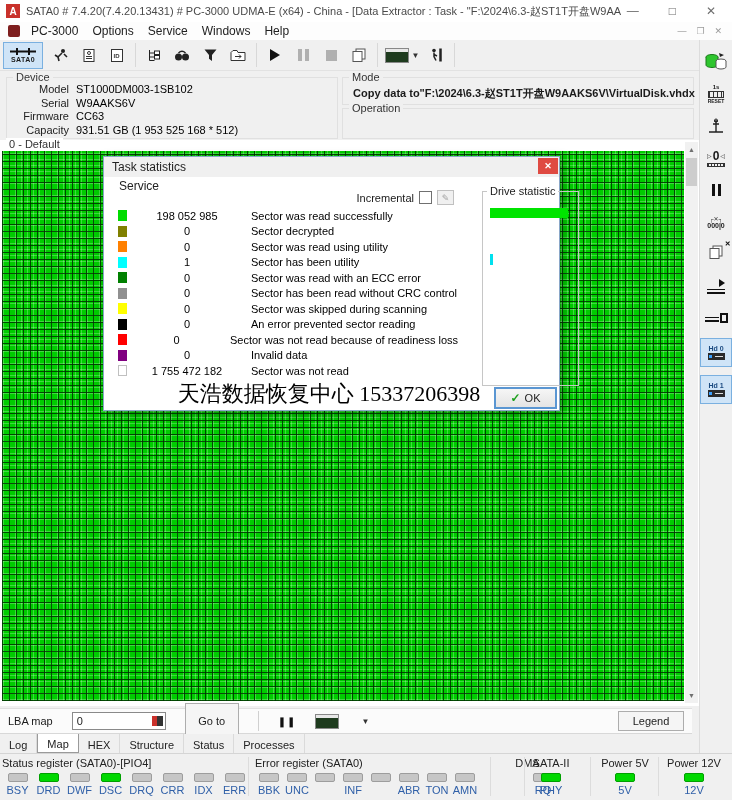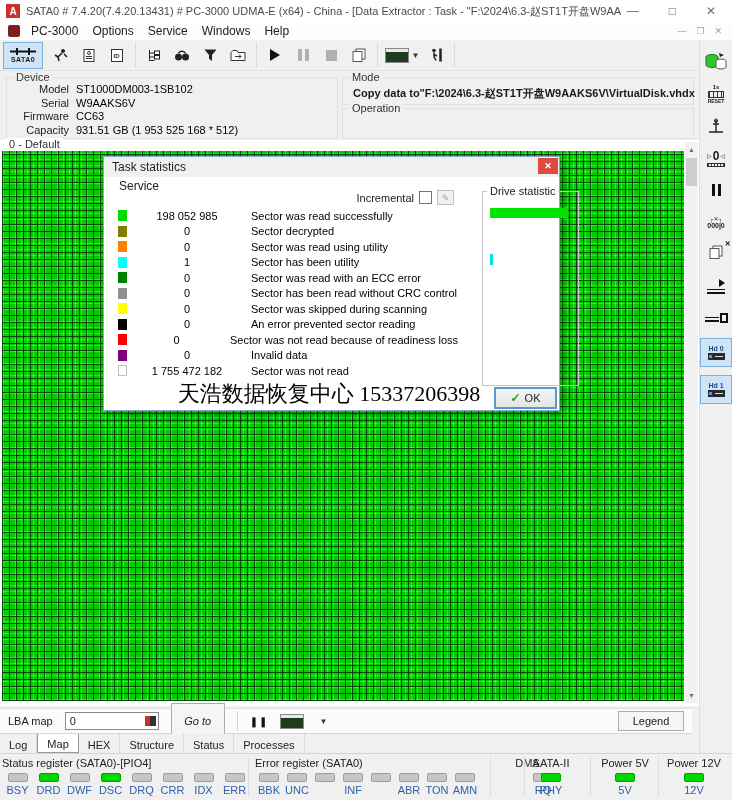--- a/index.html
+++ b/index.html
@@ -127,28 +127,28 @@
   .watermark { position:absolute; left:40px; top:222px; width:370px; text-align:center;
     font-family:"Liberation Serif", serif; font-size:22px; color:#000000; white-space:nowrap; }
   .ok-btn { position:absolute; left:390px; top:230px; width:63px; height:22px;
     background:linear-gradient(#f6f6f6,#e4e4e4); border:2px solid #5a96d2;
     display:flex; align-items:center; justify-content:center; gap:4px; font-size:11px; color:#222; }
   .ok-check { color:#1ca01c; font-weight:bold; font-size:12px; }
 
   
   .lbabar { position:absolute; top:708px; left:0; width:692px; height:26px; background:#fbfbfb;
     border-top:1px solid #e0e0e0; border-bottom:1px solid #d8d8d8;
-    display:flex; align-items:center; gap:12px; padding:0 8px; font-size:11px; }
+    display:flex; align-items:center; gap:19px; padding:0 8px; font-size:11px; }
   .lba-input { position:relative; width:94px; height:18px; background:#fff; border:1px solid #8a8a8a;
     font-size:11px; display:flex; align-items:center; padding-left:4px; }
   .lba-input-icon { position:absolute; right:2px; top:3px; width:11px; height:10px;
     background:linear-gradient(90deg,#c9312b 0 5px, #333 5px); }
   .btn { background:#f5f5f5; border:1px solid #adadad; font-size:11px; color:#222;
     display:flex; align-items:center; justify-content:center; }
-  .goto-btn { width:54px; height:36px;font-style:italic; }
+  .goto-btn { width:54px; height:36px; }
   .legend-btn { width:66px; height:20px; margin-left:auto; }
   .lba-sep { width:1px; height:20px; background:#d0d0d0; }
   .lba-pause { font-size:10px; color:#111; letter-spacing:1px; }
 
   
   .tabsbar { position:absolute; top:734px; left:0; width:692px; height:19px; background:#f0f0f0;
     display:flex; align-items:stretch; font-size:11px; }
   .tab { padding:2px 9px 0 9px; color:#222; border-right:1px solid #dadada; display:flex; align-items:center; }
   .tab.active { background:#fff; border:1px solid #9a9a9a; border-top:none; }
 

